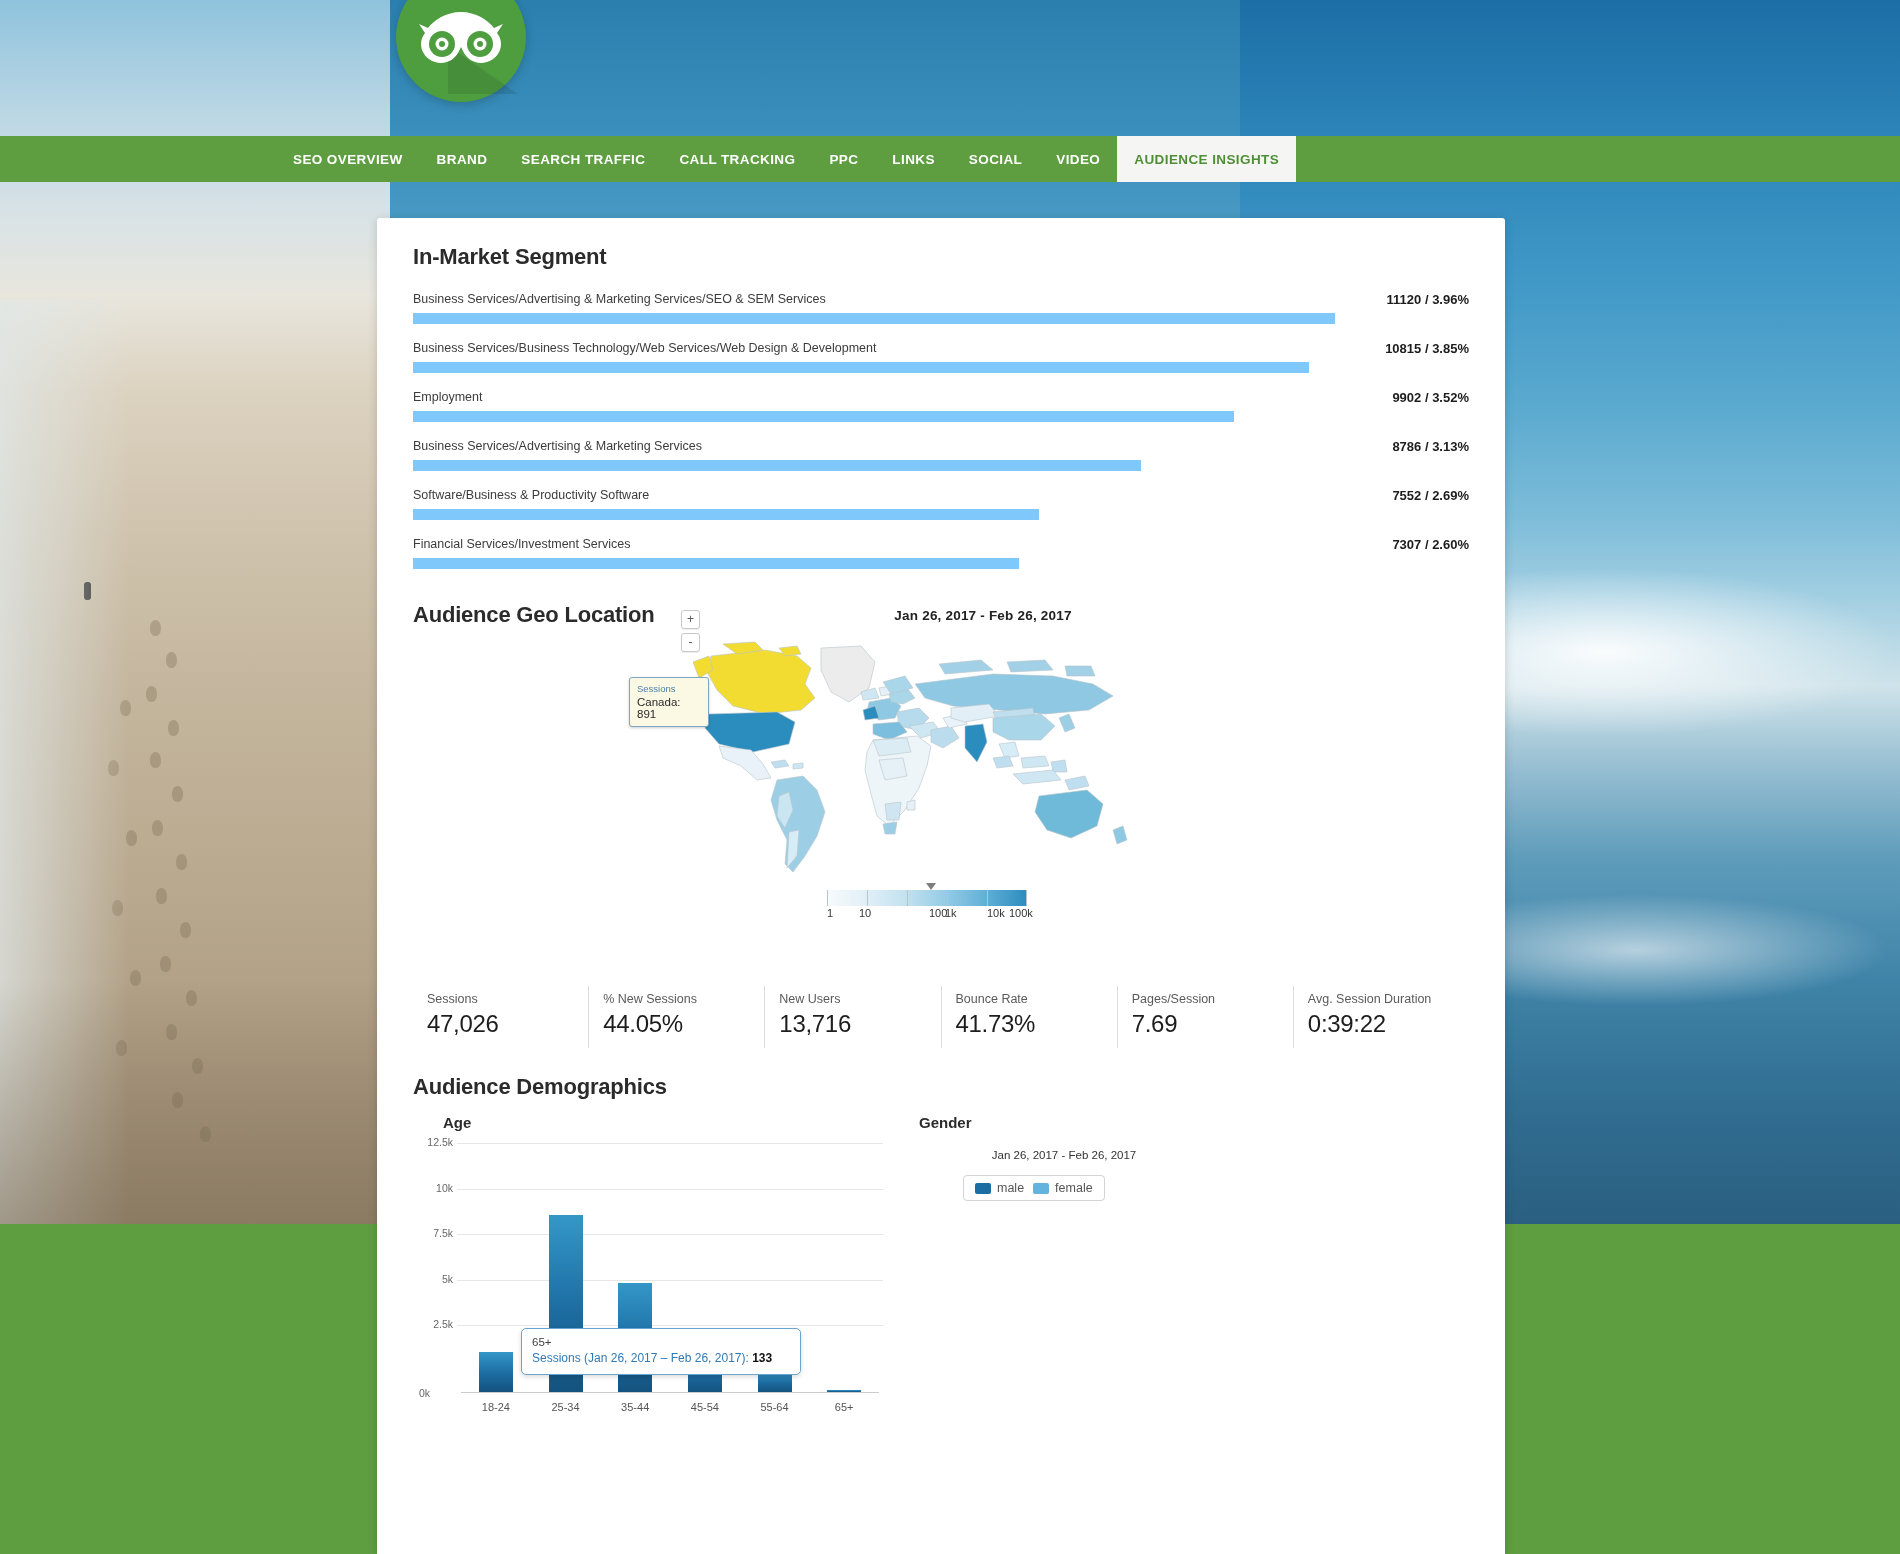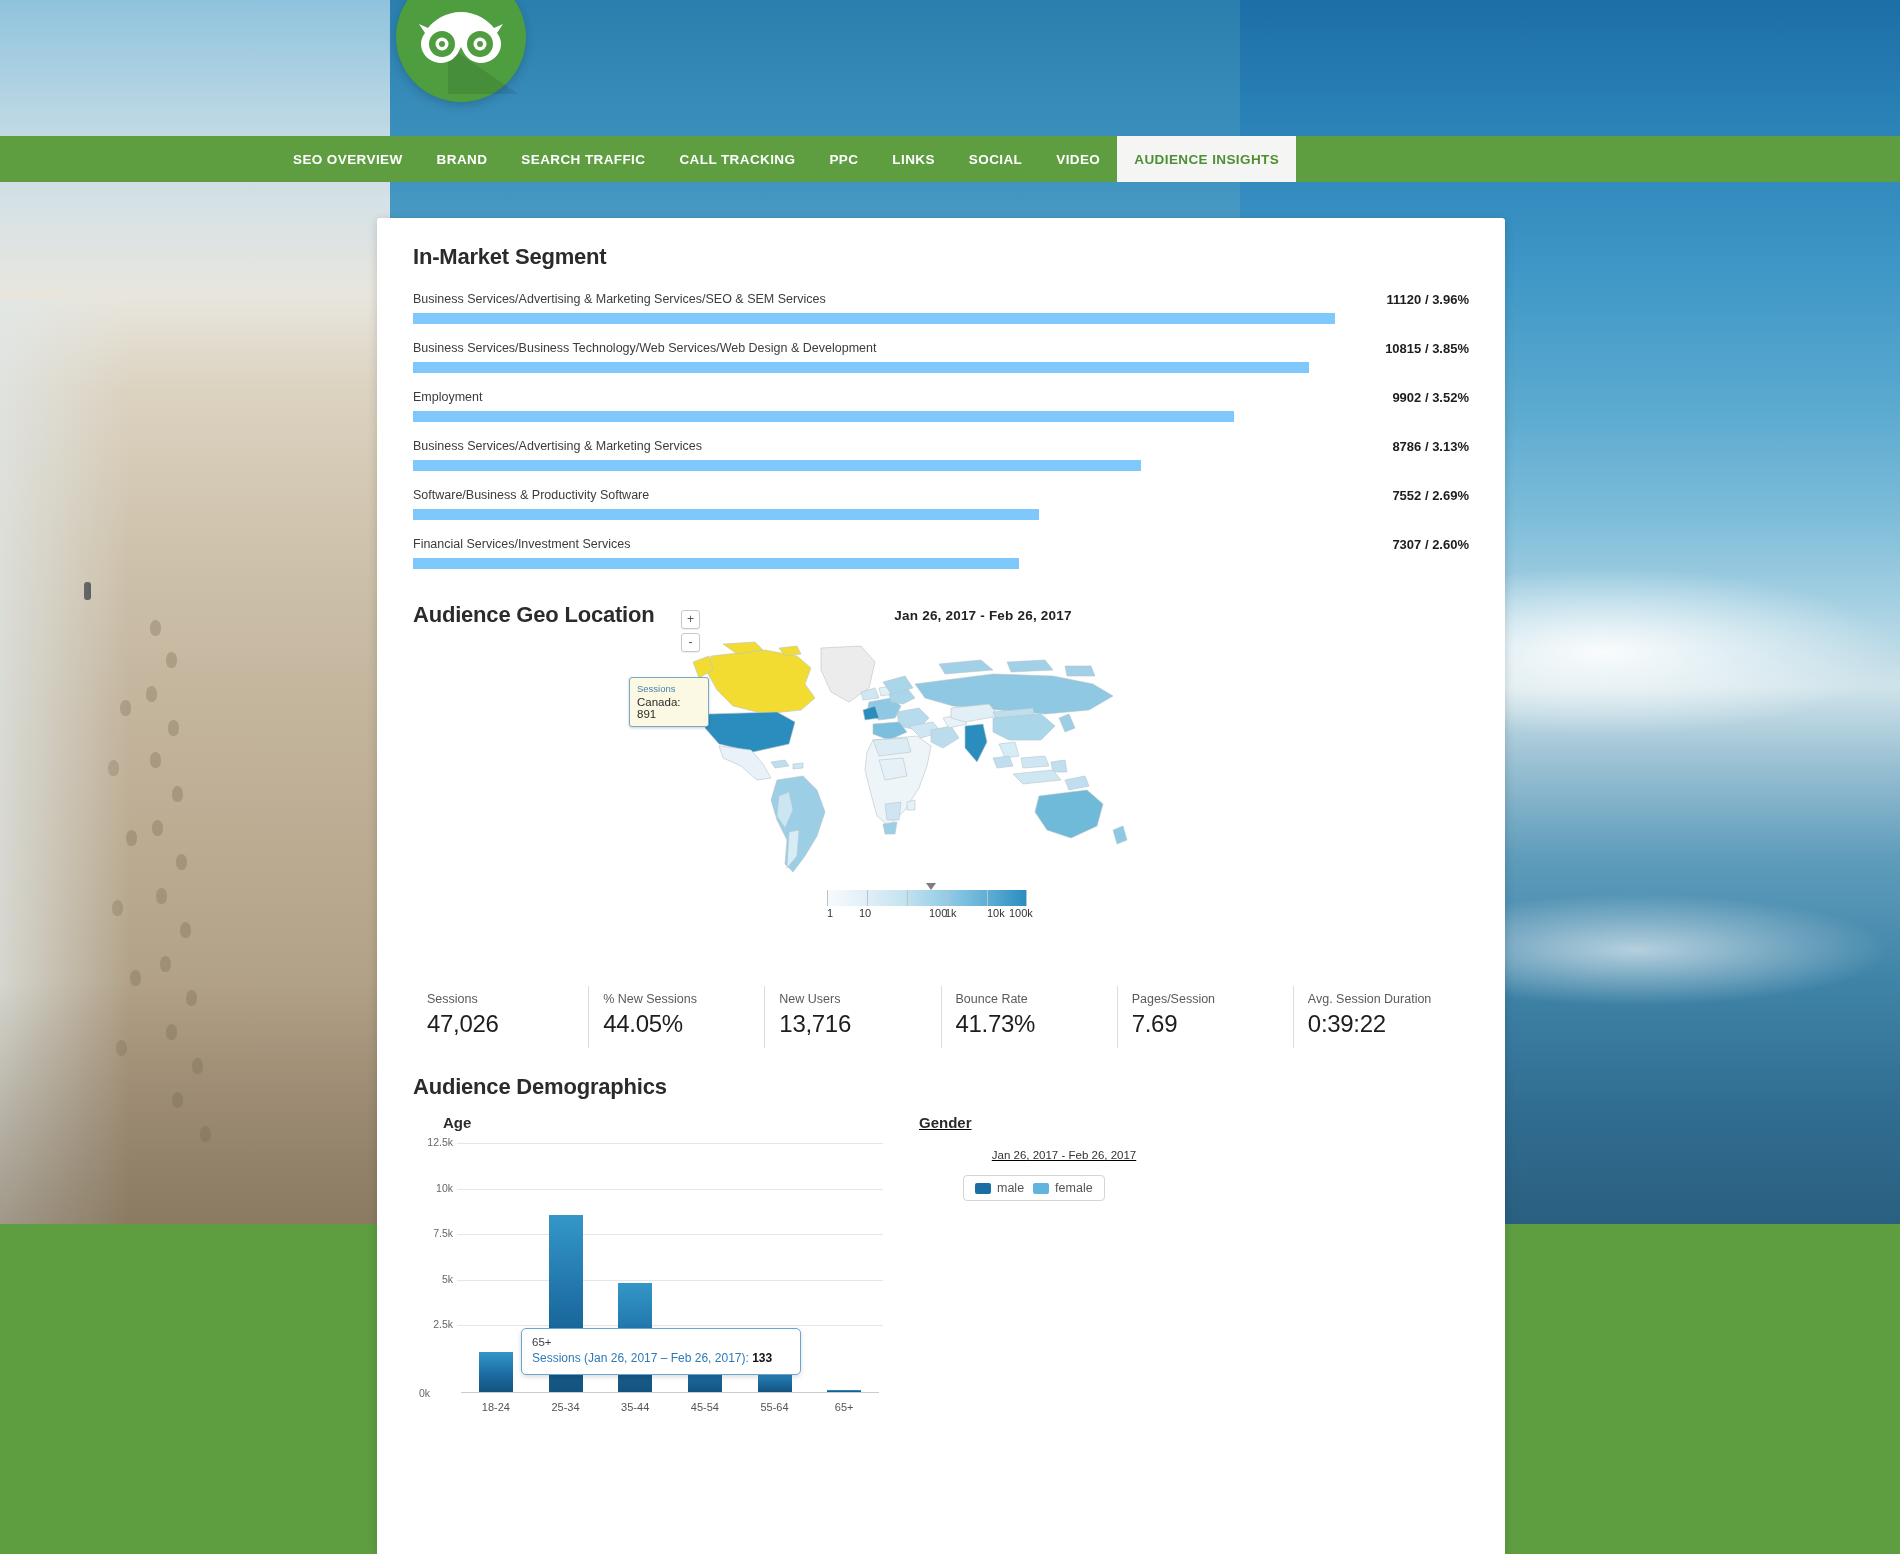--- a/index.html
+++ b/index.html
@@ -171,21 +171,21 @@
   .metric { flex: 1; padding: 6px 0 10px 14px; border-right: 1px solid #dcdcdc; }
   .metric:last-child { border-right: none; }
   .metric .m-label { font-size: 12.5px; color: #5a5a5a; }
   .metric .m-value { font-size: 24px; color: #1d1d1d; margin-top: 4px; letter-spacing: -.3px; }
 
   
   .demo { margin-top: 26px; position: relative; height: 330px; }
   .demo-title { margin-bottom: 14px; }
   .charts { display: flex; }
   .chart-age { width: 470px; position: relative; }
-  .chart-gender { width: 420px; position: relative; margin-left: 36px; text-decoration: underline; }
+  .chart-gender { width: 420px; position: relative; margin-left: 36px; }
   .sub-title { font-size: 15px; font-weight: bold; color: #2b2b2b; margin-left: 30px; }
   .gender .sub-title { margin-left: 0; }
 
   .age-plot { position: relative; margin-top: 12px; height: 250px; }
   .ax-label {
     position: absolute; right: 0; font-size: 10.5px; color: #666; text-align: right;
     width: 34px;
   }
   .gridline { position: absolute; left: 44px; right: 0; height: 1px; background: #e6e6e6; }
   .bars { position: absolute; left: 48px; right: 4px; bottom: 1px; height: 228px;

